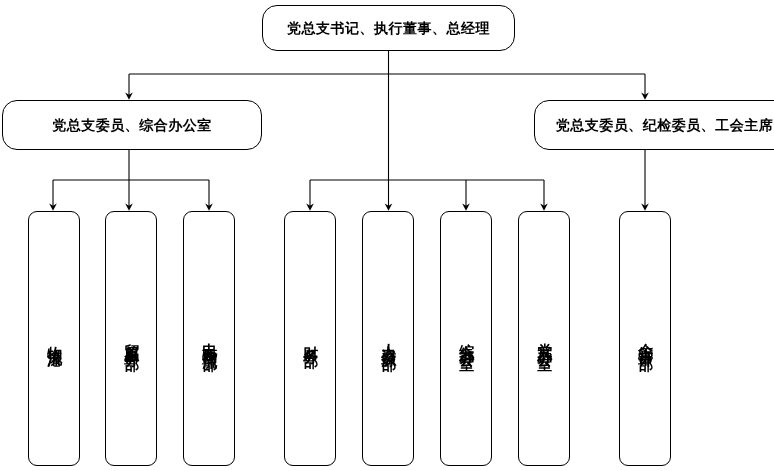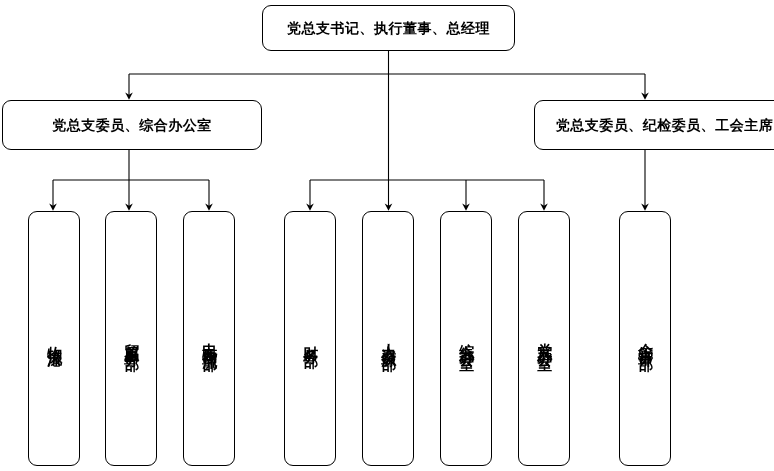--- a/index.html
+++ b/index.html
@@ -29,21 +29,21 @@
     background: #ffffff;
     border: 1px solid #000000;
     display: flex;
     align-items: center;
     justify-content: center;
     text-align: center;
     color: #000000;
   }
   .node.level-top,
   .node.level-two {
-    border-radius: 9px;
+    border-radius: 15px;
     border-width: 1.2px;
   }
   .node.level-top .node-label,
   .node.level-two .node-label {
     font-size: 14px;
     font-weight: 700;
     letter-spacing: 0.5px;
     line-height: 1.2;
     white-space: nowrap;
   }

